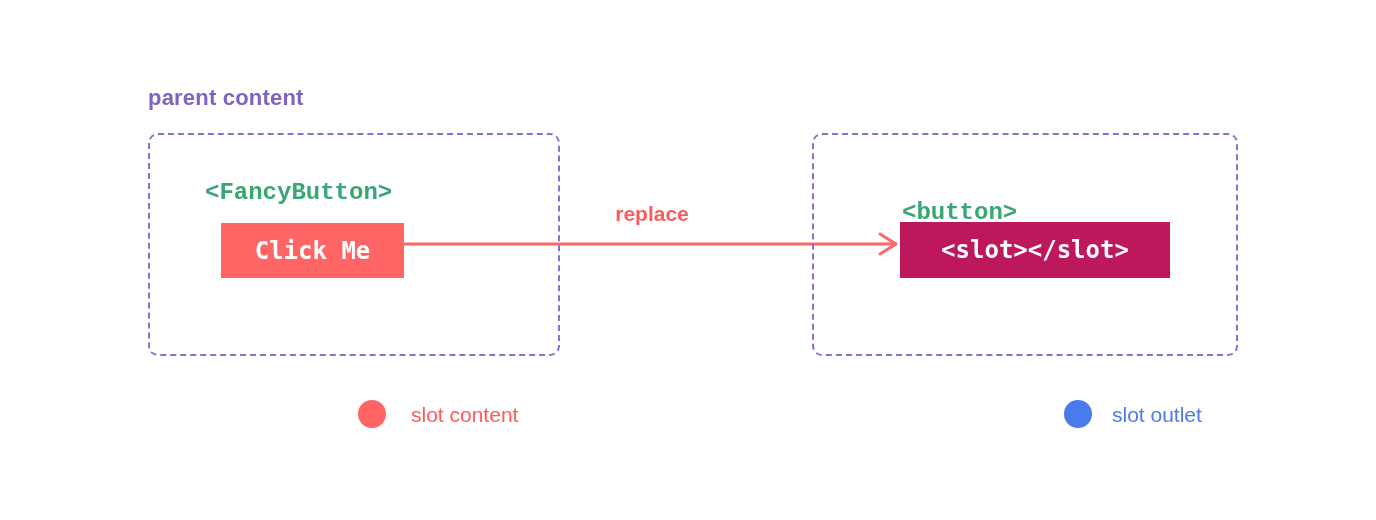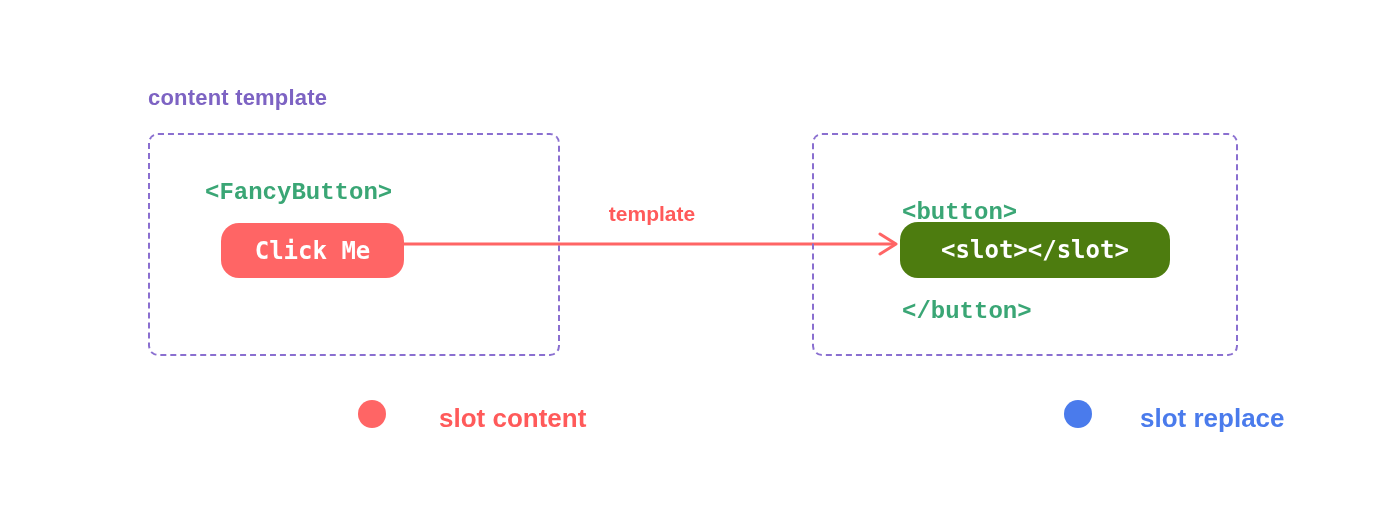--- a/index.html
+++ b/index.html
@@ -32,32 +32,32 @@
   .code-line {
     position: absolute;
     font-family: Liberation Mono, monospace;
     font-weight: bold;
     font-size: 24px;
     color: #3aa675;
     white-space: pre;
   }
   .chip {
     position: absolute;
-    border-radius: 18px;
+    border-radius: 0;
     display: flex;
     align-items: center;
     justify-content: center;
     font-family: "DejaVu Sans Mono", monospace;
     font-weight: bold;
     font-size: 24px;
     color: #ffffff;
     white-space: pre;
   }
   .chip-red { background: #ff6565; }
-  .chip-blue { background: #4d7c0f; }
+  .chip-blue { background: #be185d; }
   .arrow-wrap {
     position: absolute;
     left: 400px;
     top: 229px;
     width: 502px;
     height: 30px;
   }
   .arrow-label {
     position: absolute;
     left: 402px;
@@ -71,54 +71,52 @@
   .legend-dot {
     position: absolute;
     width: 28px;
     height: 28px;
     border-radius: 50%;
   }
   .dot-red { background: #ff6565; }
   .dot-blue { background: #4a7bec; }
   .legend-label {
     position: absolute;
-    font-size: 26px;
-    font-weight: bold;
-    margin-left: 28px;
+    font-size: 21px;
+    font-weight: normal;
   }
   .legend-red { color: #ff5a5a; }
   .legend-blue { color: #4a7bec; }
 </style>
 </head>
 <body>
 
 <div class="canvas">
 
-  <div class="panel-title" style="left:148px; top:85px;">content template</div>
+  <div class="panel-title" style="left:148px; top:85px;">parent content</div>
 
   <div class="dashed-box" style="left:148px; top:133px; width:412px; height:223px;">
     <div class="code-line" style="left:55px; top:44px;">&lt;FancyButton&gt;</div>
     <div class="chip chip-red" style="left:71px; top:88px; width:183px; height:55px;">Click Me</div>
   </div>
 
-  <div class="arrow-label">template</div>
+  <div class="arrow-label">replace</div>
 
   <div class="arrow-wrap">
     <svg width="502" height="30" viewBox="0 0 502 30">
       <line x1="3" y1="15" x2="494" y2="15" stroke="#ff6565" stroke-width="3" stroke-linecap="round"></line>
       <polyline points="480,5 496,15 480,25" fill="none" stroke="#ff6565" stroke-width="3" stroke-linecap="round" stroke-linejoin="round"></polyline>
     </svg>
   </div>
 
 
   <div class="dashed-box" style="left:812px; top:133px; width:426px; height:223px;">
     <div class="code-line" style="left:88px; top:44px;margin-top:20px;">&lt;button&gt;</div>
     <div class="chip chip-blue" style="left:86px; top:87px; width:270px; height:56px;">&lt;slot&gt;&lt;/slot&gt;</div>
-    <div class="code-line" style="left:88px; top:163px;">&lt;/button&gt;</div>
   </div>
 
   <div class="legend-dot dot-red" style="left:358px; top:400px;"></div>
   <div class="legend-label legend-red" style="left:411px; top:403px;">slot content</div>
 
   <div class="legend-dot dot-blue" style="left:1064px; top:400px;"></div>
-  <div class="legend-label legend-blue" style="left:1112px; top:403px;">slot replace</div>
+  <div class="legend-label legend-blue" style="left:1112px; top:403px;">slot outlet</div>
 
 </div>
 
 </body></html>

